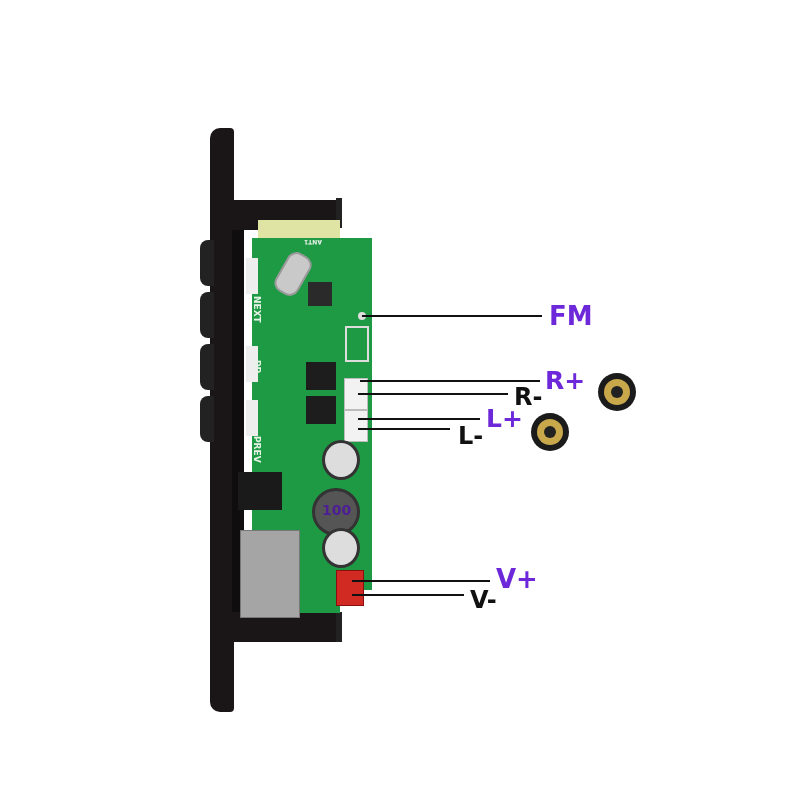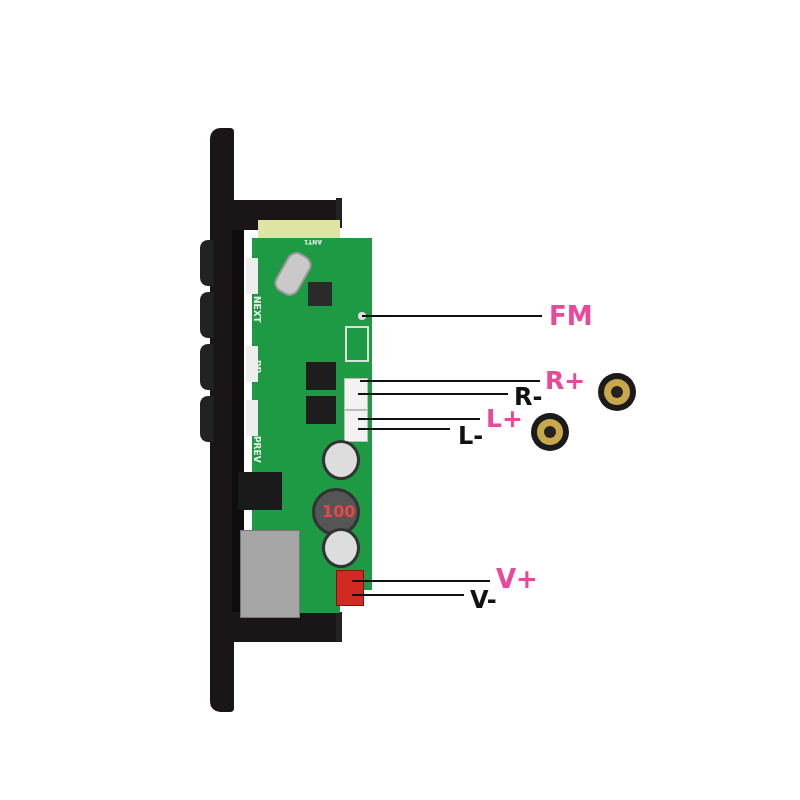--- a/index.html
+++ b/index.html
@@ -1,21 +1,21 @@
 <!DOCTYPE html>
 <html><head>
 <meta charset="utf-8">
 <style>
   html, body { margin:0; padding:0; background:#ffffff; }
   body { width:800px; height:800px; position:relative; overflow:hidden; font-family:"Liberation Sans", sans-serif; }
   .abs { position:absolute; }
   .panel { background:#1a1617; border-radius:10px 4px 4px 10px; }
   .pcb { background:#1e9a45; }
   .label { position:absolute; font-weight:bold; font-family:"DejaVu Sans", sans-serif; line-height:1; }
-  .red { color:#ec4899; }
+  .red { color:#6d28d9; }
   .black { color:#111111; }
   .wire { position:absolute; height:2px; background:#111; }
   .silk { position:absolute; color:#e6f2e6; font-size:9px; font-weight:bold; font-family:"DejaVu Sans", sans-serif; transform-origin:left top; }
 </style>
 </head>
 <body>
 
 <div class="abs panel" style="left:210px;top:128px;width:24px;height:584px;"></div>
 <div class="abs" style="left:232px;top:200px;width:108px;height:30px;background:#1a1617;"></div>
 <div class="abs" style="left:232px;top:612px;width:108px;height:30px;background:#1a1617;"></div>
@@ -52,21 +52,21 @@
 
 <div class="abs" style="left:306px;top:362px;width:30px;height:28px;background:#1d1d1d;"></div>
 <div class="abs" style="left:306px;top:396px;width:30px;height:28px;background:#1d1d1d;"></div>
 
 <div class="abs" style="left:344px;top:378px;width:22px;height:30px;background:#f2f2f2;border:1px solid #bbb;"></div>
 <div class="abs" style="left:344px;top:410px;width:22px;height:30px;background:#f2f2f2;border:1px solid #bbb;"></div>
 
 <div class="abs" style="left:322px;top:440px;width:32px;height:34px;background:#ddd;border-radius:50%;border:3px solid #333;"></div>
 <div class="abs" style="left:312px;top:488px;width:42px;height:42px;background:#555;border-radius:50%;border:3px solid #333;"></div>
 <div class="abs" style="left:322px;top:528px;width:32px;height:34px;background:#ddd;border-radius:50%;border:3px solid #333;"></div>
-<div class="silk" style="left:322px;top:502px;color:#ef4444;font-size:16px;">100</div>
+<div class="silk" style="left:322px;top:502px;color:#4c1d95;font-size:14px;">100</div>
 
 <div class="abs" style="left:238px;top:472px;width:44px;height:38px;background:#1a1a1a;"></div>
 <div class="abs" style="left:240px;top:530px;width:58px;height:86px;background:#a5a5a5;border:1px solid #777;"></div>
 
 <div class="abs" style="left:336px;top:570px;width:26px;height:34px;background:#d12a23;border:1px solid #8a1010;"></div>
 
 <div class="wire" style="left:362px;top:315px;width:180px;"></div>
 <div class="wire" style="left:360px;top:380px;width:180px;"></div>
 <div class="wire" style="left:358px;top:393px;width:150px;"></div>
 <div class="wire" style="left:358px;top:418px;width:122px;"></div>

